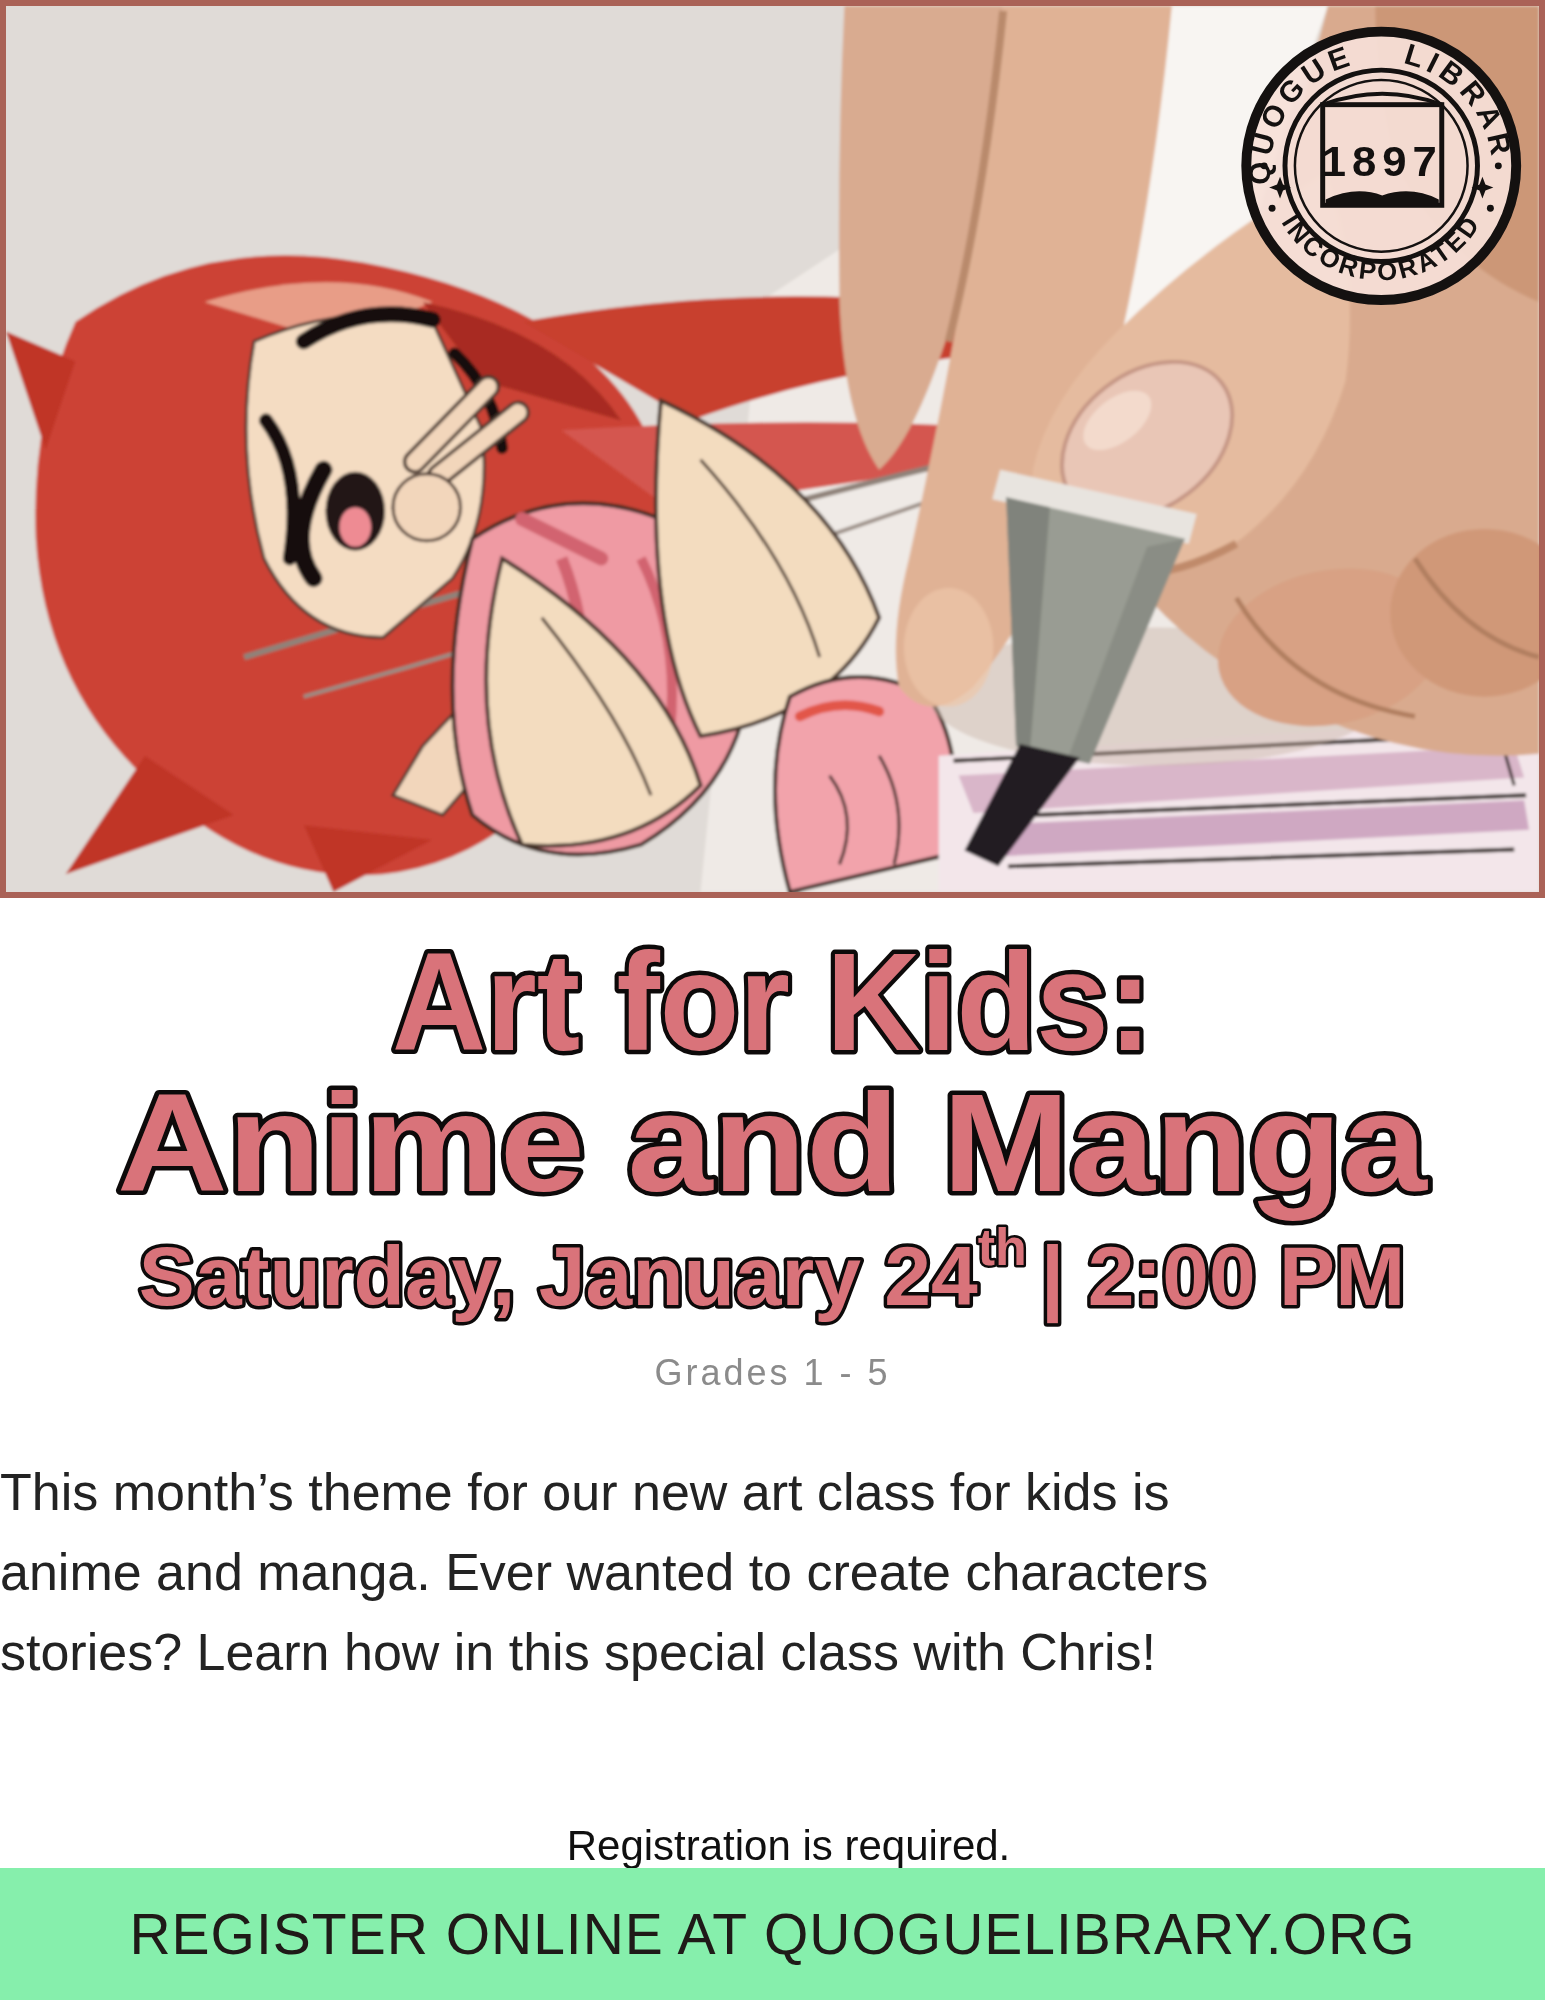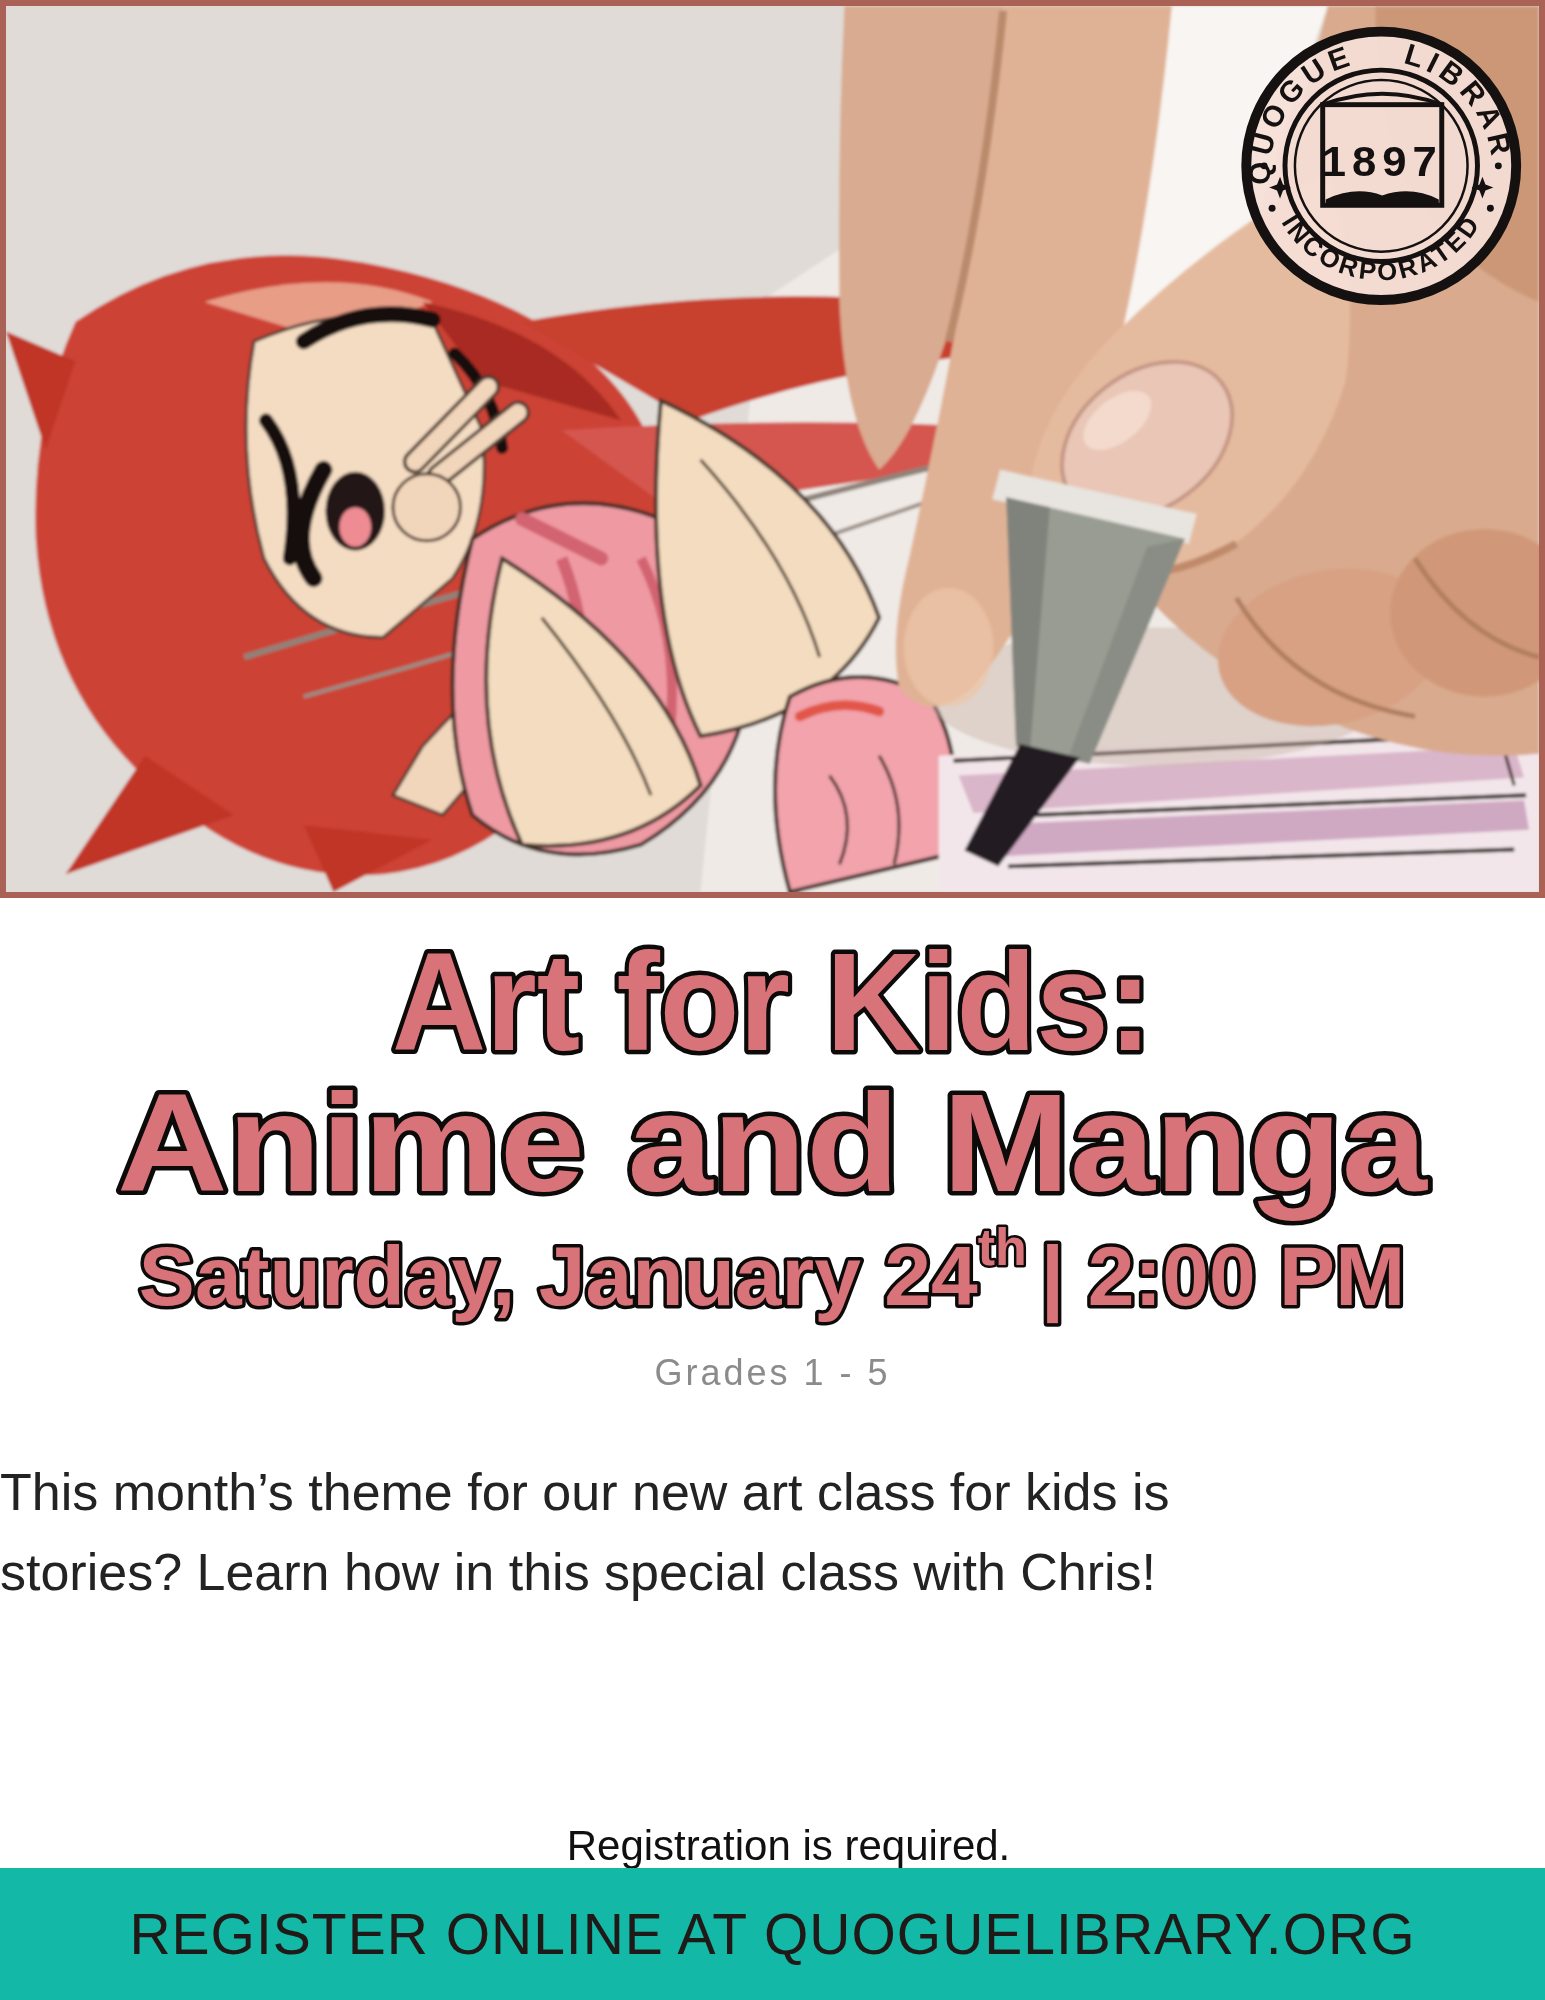--- a/index.html
+++ b/index.html
@@ -8,21 +8,21 @@
   .photo{position:absolute;left:0;top:0;width:1545px;height:898px;box-sizing:border-box;
          border:6px solid #aa6257;background:#e0dbd7;}
   .photo svg{display:block;width:100%;height:100%;}
   .title-svg{position:absolute;left:0;top:898px;width:1545px;height:450px;}
   .grades{position:absolute;left:0;top:1352px;width:1545px;text-align:center;
           font-size:36px;letter-spacing:3px;color:#8b8b8b;}
   .body-copy{position:absolute;left:0;top:1452px;width:1545px;text-align:left;color:#232323;}
   .body-copy .line{font-size:52px;line-height:80px;white-space:nowrap;}
   .registration{position:absolute;left:0;top:1822px;width:1545px;text-align:center;
                 font-size:42px;color:#101010;padding-left:16px;}
-  .footer-bar{position:absolute;left:0;top:1868px;width:1545px;height:132px;background:#14b8a6;
+  .footer-bar{position:absolute;left:0;top:1868px;width:1545px;height:132px;background:#86efac;
               display:flex;align-items:center;justify-content:center;}
   .footer-bar .bar-text{font-size:57px;letter-spacing:1px;color:#1f1a18;}
   text{font-family:"Liberation Sans",sans-serif;}
 </style>
 </head>
 <body>
 
 <div class="flyer">
 
   <div class="photo">
@@ -164,20 +164,21 @@
       <text x="772" y="152" text-anchor="middle" font-size="140" stroke-width="9" textLength="760" lengthAdjust="spacingAndGlyphs">Art for Kids:</text>
       <text x="772" y="293" text-anchor="middle" font-size="140" stroke-width="9" textLength="1310" lengthAdjust="spacingAndGlyphs">Anime and Manga</text>
       <text x="772" y="407" text-anchor="middle" font-size="84" stroke-width="7"><tspan>Saturday, January 24</tspan><tspan dy="-40" font-size="52" stroke-width="5">th</tspan><tspan dy="40" dx="14" font-size="84">| 2:00 PM</tspan></text>
     </g>
   </svg>
 
   <div class="grades">Grades 1 - 5</div>
 
   <div class="body-copy">
     <div class="line">This month’s theme for our new art class for kids is</div>
+    <div class="line">anime and manga. Ever wanted to create characters</div>
     <div class="line">stories? Learn how in this special class with Chris!</div>
   </div>
 
   <div class="registration">Registration is required.</div>
 
   <div class="footer-bar">
     <div class="bar-text">REGISTER ONLINE AT QUOGUELIBRARY.ORG</div>
   </div>
 
 </div>

